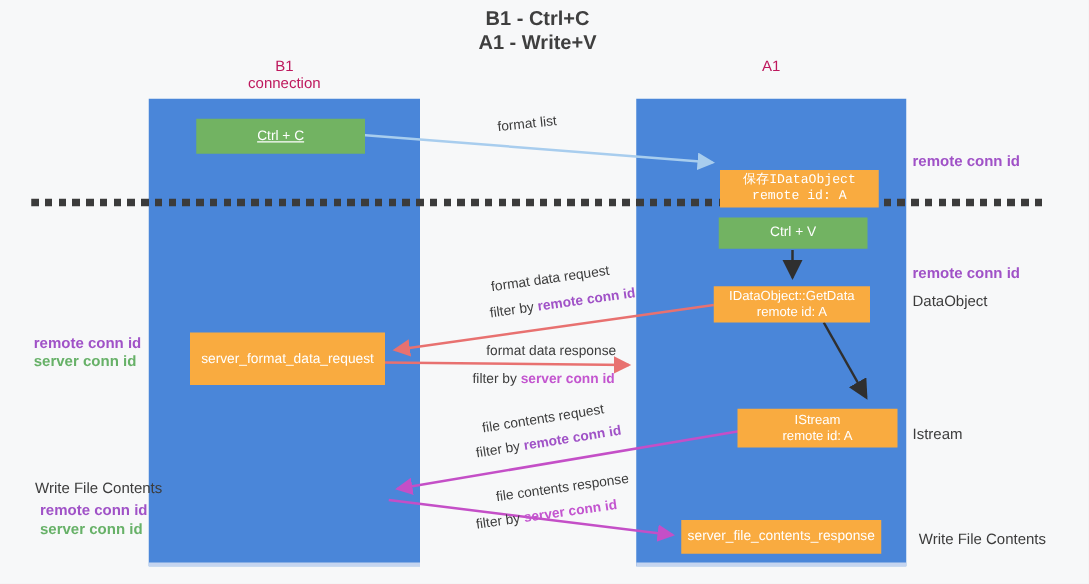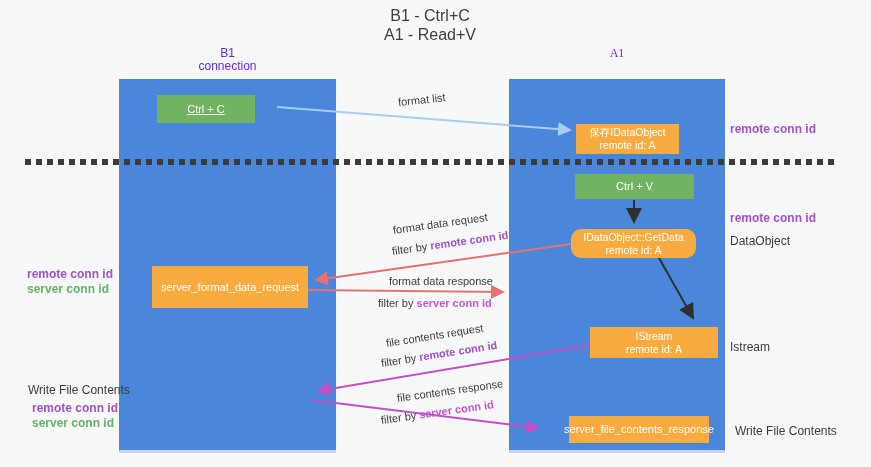--- a/index.html
+++ b/index.html
@@ -1,51 +1,51 @@
 <!DOCTYPE html>
 <html><head>
 <meta charset="utf-8">
 <style>
   html,body{margin:0;padding:0;}
   body{background:#e9eaec;font-family:"Liberation Sans",sans-serif;}
   #canvas{position:relative;width:871px;height:467px;background:#f7f8f9;overflow:hidden;
           -webkit-font-smoothing:antialiased;color:#3c3c3c;}
   .abs{position:absolute;}
   .title{left:0;width:860px;text-align:center;font-size:16px;line-height:19px;color:#3f3f3f;}
-  .lane-header{text-align:center;font-size:12px;line-height:13px;color:#6d28d9;}
+  .lane-header{text-align:center;font-size:12px;line-height:13px;color:#be185d;}
   .lane{background:#4a86d9;border-bottom:3px solid #c5d5f0;}
   .node{display:flex;flex-direction:column;align-items:center;justify-content:center;
         text-align:center;color:#fff;font-size:11px;line-height:13px;}
   .node.orange{background:#f9ab40;}
   .node.green{background:#72b362;}
   .node .small{font-size:10.5px;}
   .edge-label{font-size:11px;color:#3c3c3c;white-space:nowrap;transform-origin:left center;}
   .side-label{font-size:12px;color:#3c3c3c;white-space:nowrap;}
   .purple{color:#a052c7;font-weight:bold;}
   .magenta{color:#c355cf;font-weight:bold;}
   .greentxt{color:#67b168;font-weight:bold;}
   .legend{font-size:12px;line-height:15px;font-weight:bold;white-space:nowrap;}
   .dashed-line{height:6px;background:repeating-linear-gradient(90deg,#3b3b3b 0 6px,transparent 6px 11px);}
   svg.overlay{position:absolute;left:0;top:0;pointer-events:none;}
 </style>
 </head>
 <body>
 
 <div id="canvas">
 
-  <div class="abs title" style="top:6px;">
+  <div class="abs title" style="top:6px;font-weight:bold;">
     <div>B1 - Ctrl+C</div>
-    <div>A1 - Read+V</div>
+    <div>A1 - Write+V</div>
   </div>
 
   <div class="abs lane-header" style="left:119px;top:47px;width:217px;">
     <div>B1</div>
     <div>connection</div>
   </div>
-  <div class="abs lane-header" style="left:509px;top:47px;width:216px;font-family:Liberation Serif, serif;">
+  <div class="abs lane-header" style="left:509px;top:47px;width:216px;">
     <div>A1</div>
   </div>
 
   <div class="abs lane" style="left:119px;top:79px;width:217px;height:371px;"></div>
   <div class="abs lane" style="left:509px;top:79px;width:216px;height:371px;"></div>
 
   <div class="abs dashed-line" style="left:25px;top:159px;width:813px;"></div>
 
   <svg class="overlay" width="871" height="467" viewBox="0 0 871 467">
     <defs>
@@ -64,50 +64,50 @@
     </defs>
     <line x1="277" y1="107" x2="570" y2="130" stroke="#a8cdee" stroke-width="2" marker-end="url(#m-blue)"></line>
     <line x1="634" y1="200" x2="634" y2="222" stroke="#2f2f2f" stroke-width="2" marker-end="url(#m-black)"></line>
     <line x1="659" y1="258" x2="693" y2="318" stroke="#2f2f2f" stroke-width="2" marker-end="url(#m-black)"></line>
     <line x1="571" y1="244" x2="316" y2="280" stroke="#e87170" stroke-width="2" marker-end="url(#m-salmon)"></line>
     <line x1="306" y1="290" x2="503" y2="292" stroke="#e87170" stroke-width="2" marker-end="url(#m-salmon)"></line>
     <line x1="591" y1="345" x2="318" y2="391" stroke="#c44fc7" stroke-width="2" marker-end="url(#m-magenta)"></line>
     <line x1="311" y1="400" x2="538" y2="428" stroke="#c44fc7" stroke-width="2" marker-end="url(#m-magenta)"></line>
   </svg>
 
-  <div class="abs node green" style="left:157px;top:95px;width:98px;height:28px;text-decoration:underline;">
+  <div class="abs node green" style="left:157px;top:95px;width:135px;height:28px;text-decoration:underline;">
     <div>Ctrl + C</div>
   </div>
 
-  <div class="abs node orange" style="left:576px;top:124px;width:103px;height:30px;">
+  <div class="abs node orange" style="left:576px;top:136px;width:127px;height:30px;font-family:Liberation Mono, monospace;">
     <div class="small">保存IDataObject</div>
     <div class="small">remote id: A</div>
   </div>
 
   <div class="abs node green" style="left:575px;top:174px;width:119px;height:25px;">
     <div>Ctrl + V</div>
   </div>
 
-  <div class="abs node orange" style="left:571px;top:229px;width:125px;height:29px;border-radius:10px;">
+  <div class="abs node orange" style="left:571px;top:229px;width:125px;height:29px;">
     <div class="small">IDataObject::GetData</div>
     <div class="small">remote id: A</div>
   </div>
 
   <div class="abs node orange" style="left:152px;top:266px;width:156px;height:42px;">
     <div>server_format_data_request</div>
   </div>
 
 
   <div class="abs node orange" style="left:590px;top:327px;width:128px;height:31px;">
     <div class="small">IStream</div>
     <div class="small">remote id: A</div>
   </div>
 
 
-  <div class="abs node orange" style="left:545px;top:416px;width:140px;height:27px;margin-left:24px;">
+  <div class="abs node orange" style="left:545px;top:416px;width:160px;height:27px;">
     <div>server_file_contents_response</div>
   </div>
 
   <div class="abs edge-label" style="left:398px;top:96px;transform:rotate(-6deg);">format list</div>
 
   <div class="abs edge-label" style="left:393px;top:224px;transform:rotate(-8deg);">format data request</div>
   <div class="abs edge-label" style="left:392px;top:245px;transform:rotate(-8deg);">
     <span>filter by </span><span class="purple">remote conn id</span>
   </div>
 

